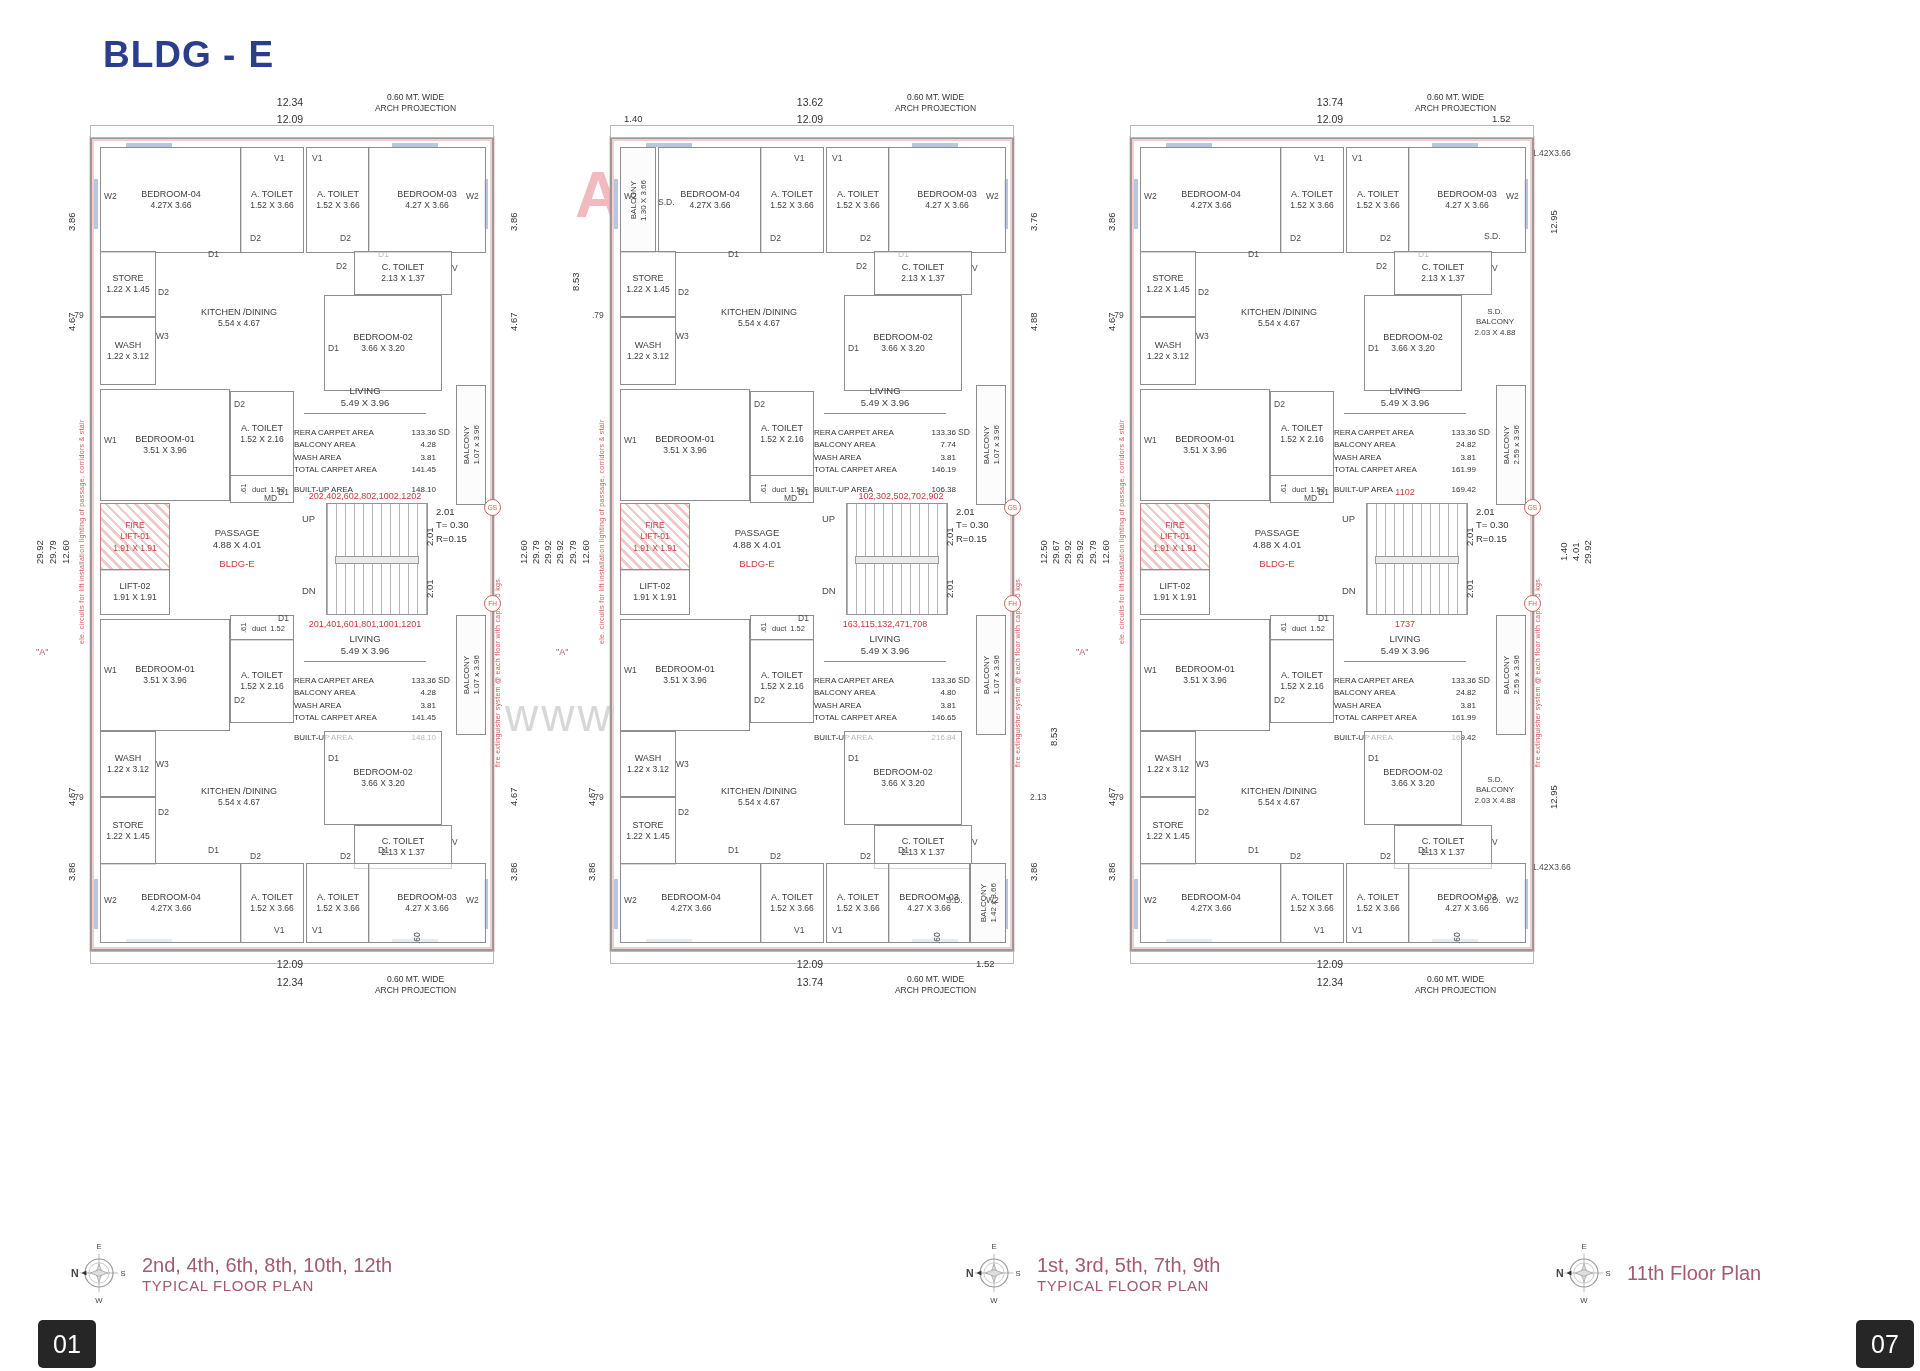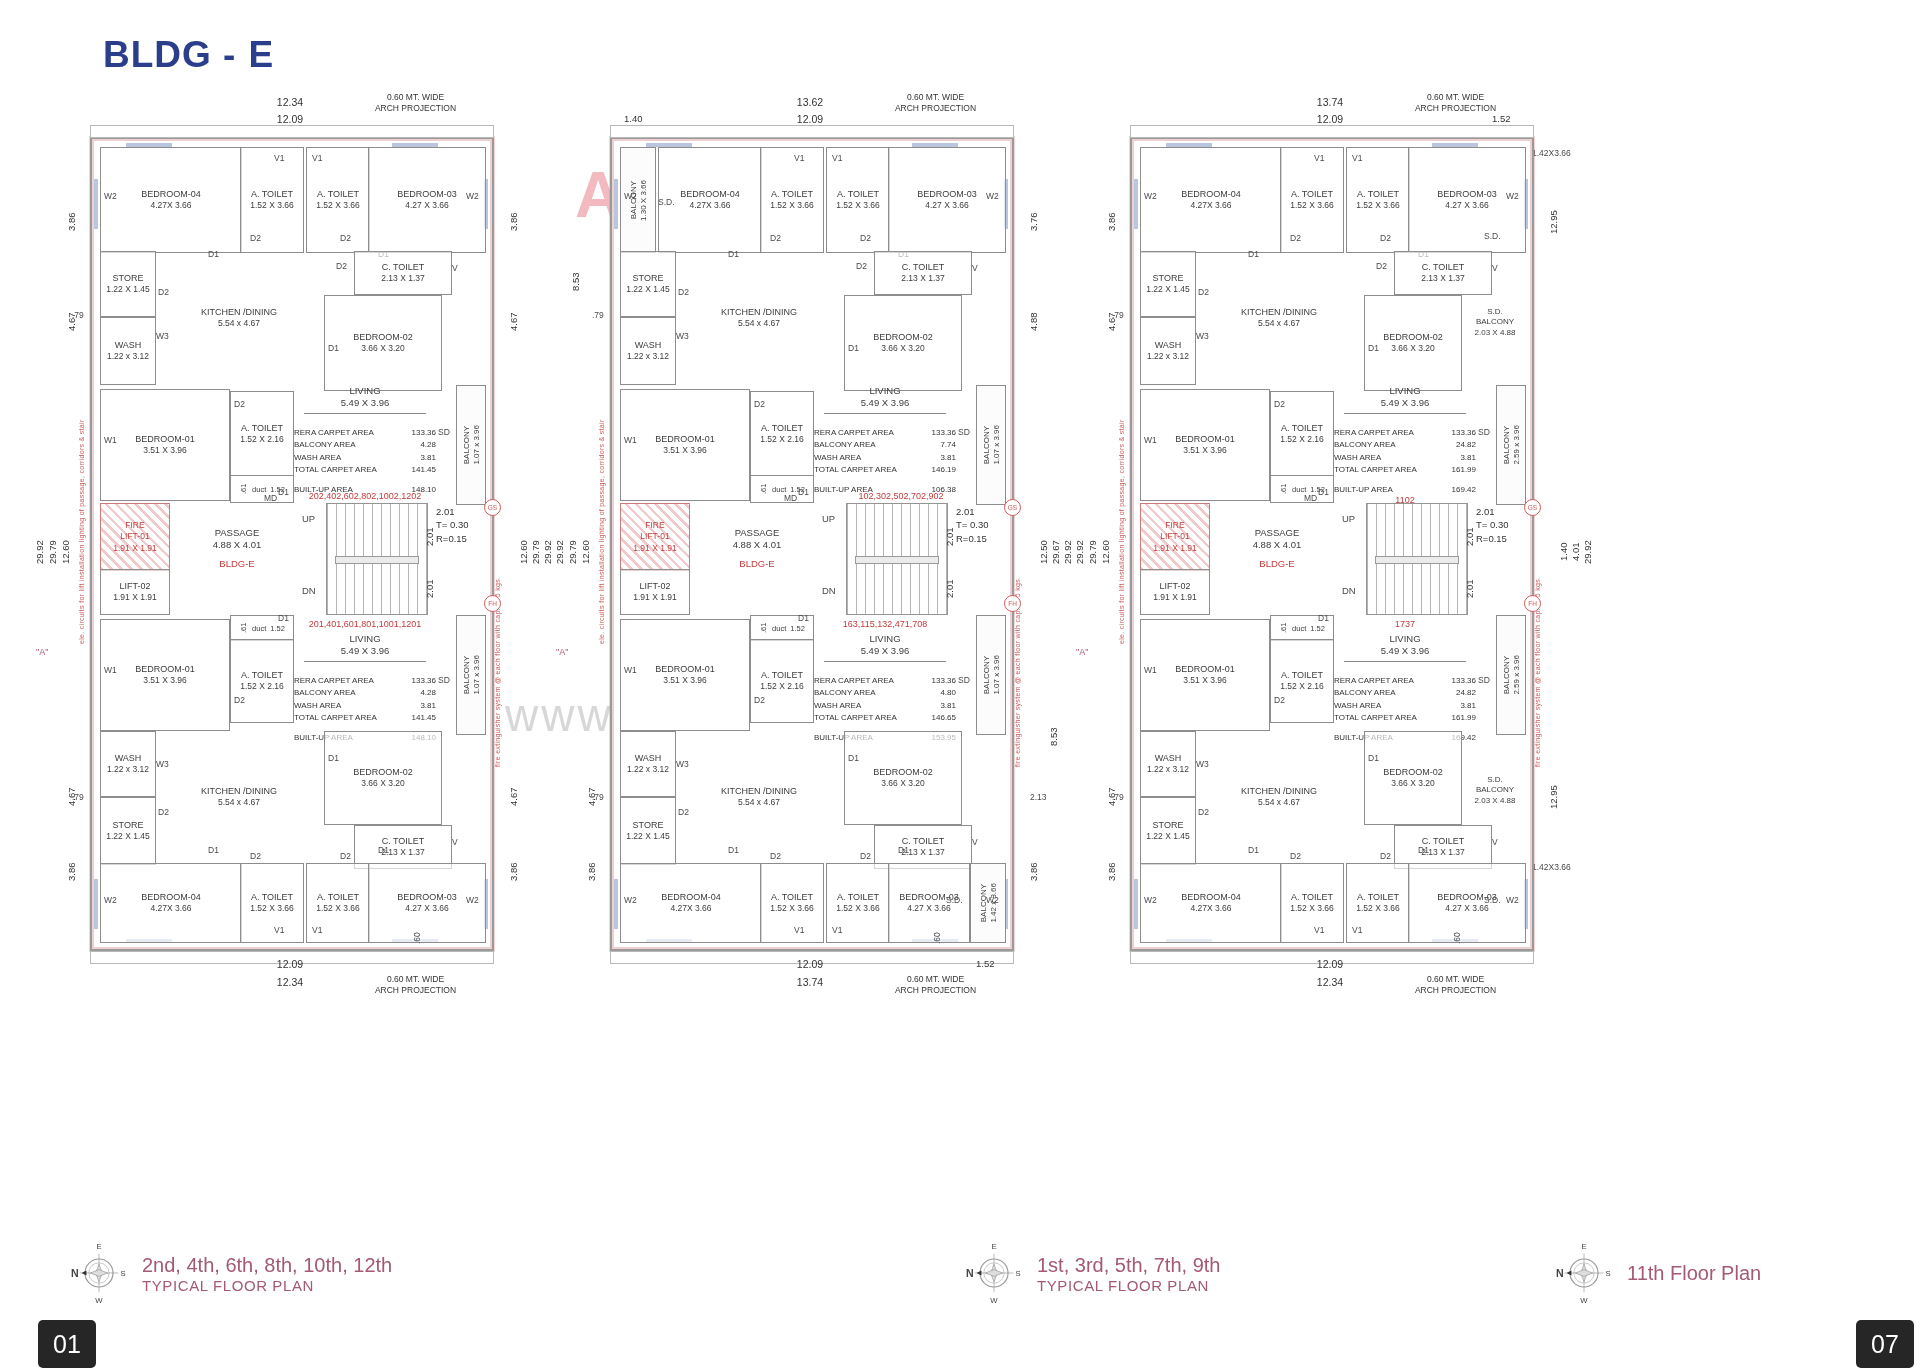--- a/index.html
+++ b/index.html
@@ -606,21 +606,21 @@
       <div class="tr">
             <span>WASH AREA</span>
             <span>3.81</span>
           </div>
       <div class="tr">
             <span>TOTAL CARPET AREA</span>
             <span>146.65</span>
           </div>
       <div class="tr gap">
             <span>BUILT-UP AREA</span>
-            <span>153.95</span>
+            <span>216.84</span>
           </div>
     </div>
     <div class="room ab" style="left:8px;top:480px;width:128px;height:110px">
       <span>BEDROOM-01</span>
       <span class="sz">3.51 X 3.96</span>
     </div>
     <span class="ab lb" style="left:12px;top:526px">W1</span>
     <div class="ductrow ab" style="left:138px;top:476px;width:62px;height:24px">
       <span class="vt" style="height:16px">.61</span>
       <span>duct</span>
@@ -871,21 +871,21 @@
           </div>
       <div class="tr">
             <span>TOTAL CARPET AREA</span>
             <span>161.99</span>
           </div>
       <div class="tr gap">
             <span>BUILT-UP AREA</span>
             <span>169.42</span>
           </div>
     </div>
-    <div class="units ab" style="left:202px;top:356px;width:142px">1102</div>
+    <div class="units ab" style="left:202px;top:348px;width:142px">1102</div>
     <span class="ab lb" style="left:346px;top:288px">SD</span>
     <div class="balc ab" style="left:364px;top:246px;width:28px;height:118px">
       <span>BALCONY</span>
       <span>2.59 x 3.96</span>
     </div>
     <span class="ab lb" style="left:186px;top:348px">D1</span>
     <span class="ab lb" style="left:172px;top:354px">MD</span>
 
     <div class="fire ab" style="left:8px;top:364px;width:68px;height:66px">
       <span>FIRE</span>

